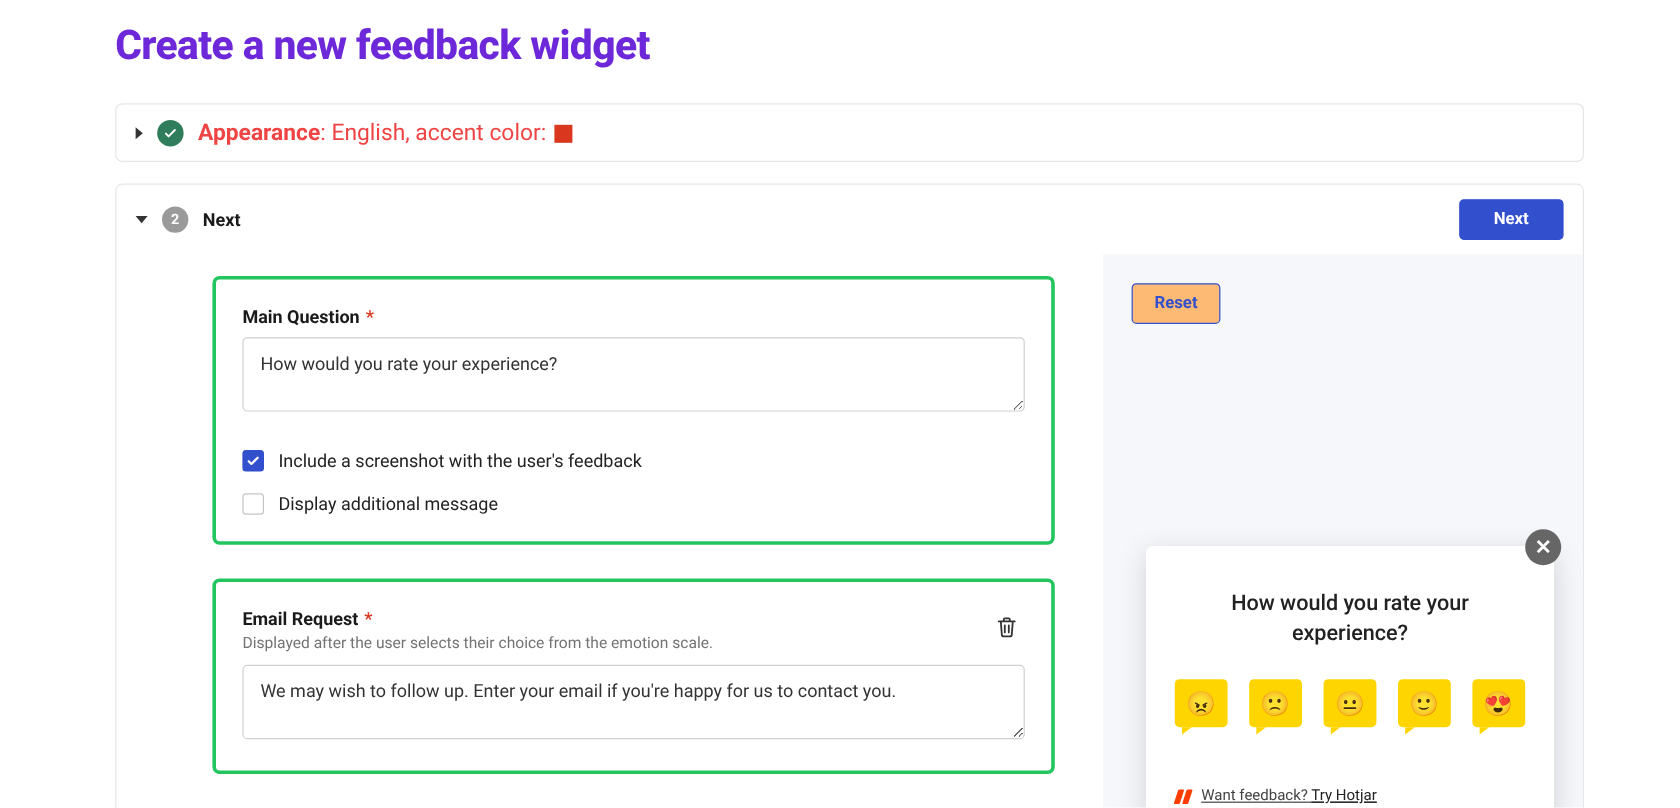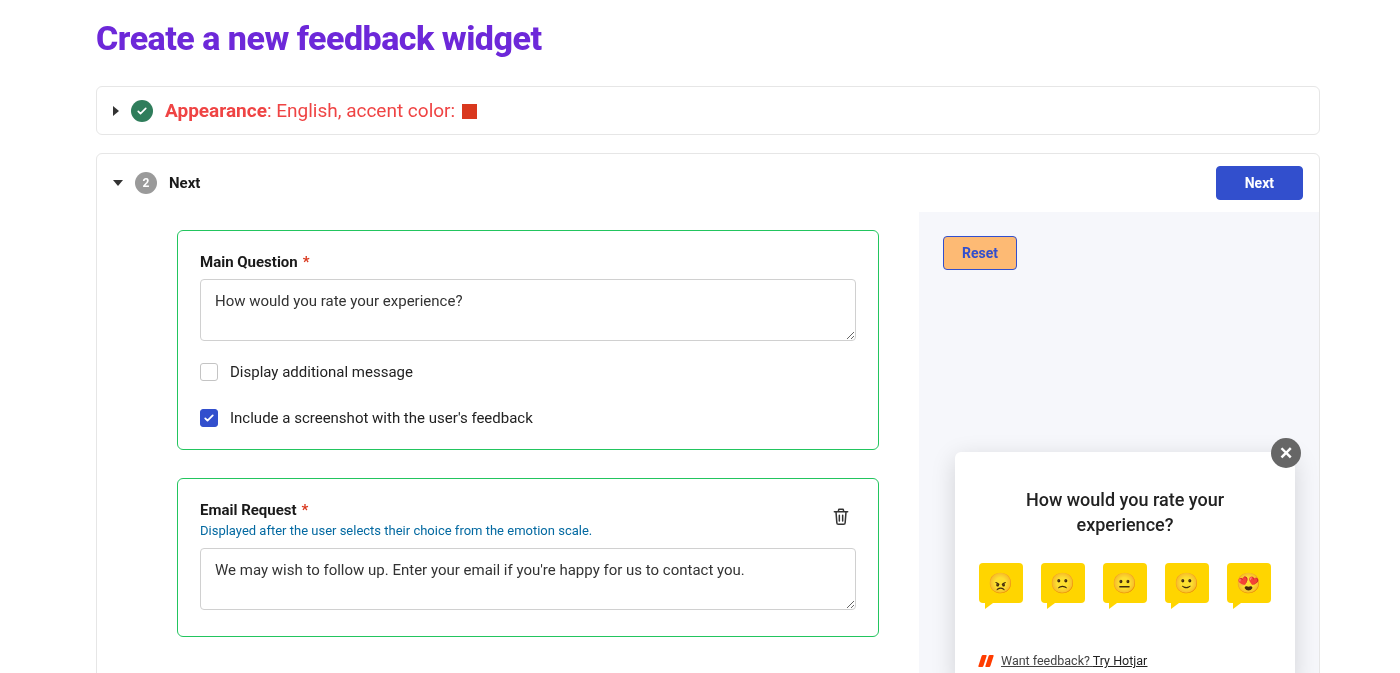--- a/index.html
+++ b/index.html
@@ -128,39 +128,39 @@
 }
 .preview-col {
   width:400px;
   background:#f6f7fb;
   border-top-left-radius:0;
   padding:24px 24px 0 24px;
   position:relative;
   min-height:470px;
 }
 .card {
-  border:1px solid #22c55e;
+  border:3px solid #22c55e;
   border-radius:6px;
   padding:22px 22px 22px 22px;
   margin-bottom:28px;
   background:#fff;
 }
 .field-label {
   font-weight:700;
   font-size:15px;
   color:#1a1a1a;
   margin-bottom:8px;
   display:flex;
   align-items:center;
   gap:2px;
 }
 .req { color:#d9381e; font-weight:700; margin-left:3px;}
 .help-text {
   font-size:13px;
-  color:#0369a1;
+  color:#737373;
   margin-bottom:10px;
   margin-top:-4px;
 }
 .field-row-top {
   display:flex;
   justify-content:space-between;
   align-items:flex-start;
 }
 textarea.text-input {
   width:100%;
@@ -328,32 +328,32 @@
 
       <div class="form-col">
 
         <div class="card">
           <div class="field-label">
             <span>Main Question</span>
               <span class="req">*</span>
           </div>
           <textarea class="text-input" rows="2" style="">How would you rate your experience?</textarea>
 
-          <div class="check-row">
-            <span class="chk"></span>
-            <span>Display additional message</span>
-          </div>
           <div class="check-row" style="margin-top:28px;">
             <span class="chk checked">
               <svg viewBox="0 0 16 16" fill="none">
                   <path d="M3 8.5l3 3 7-7" stroke="#fff" stroke-width="2.4" stroke-linecap="round" stroke-linejoin="round"></path>
                 </svg>
             </span>
             <span>Include a screenshot with the user's feedback</span>
           </div>
+          <div class="check-row">
+            <span class="chk"></span>
+            <span>Display additional message</span>
+          </div>
         </div>
 
         <div class="card" style="margin-bottom:0;">
           <div class="field-row-top">
             <div style="flex:1;">
               <div class="field-label">
                 <span>Email Request</span>
                   <span class="req">*</span>
               </div>
               <div class="help-text">Displayed after the user selects their choice from the emotion scale.</div>

